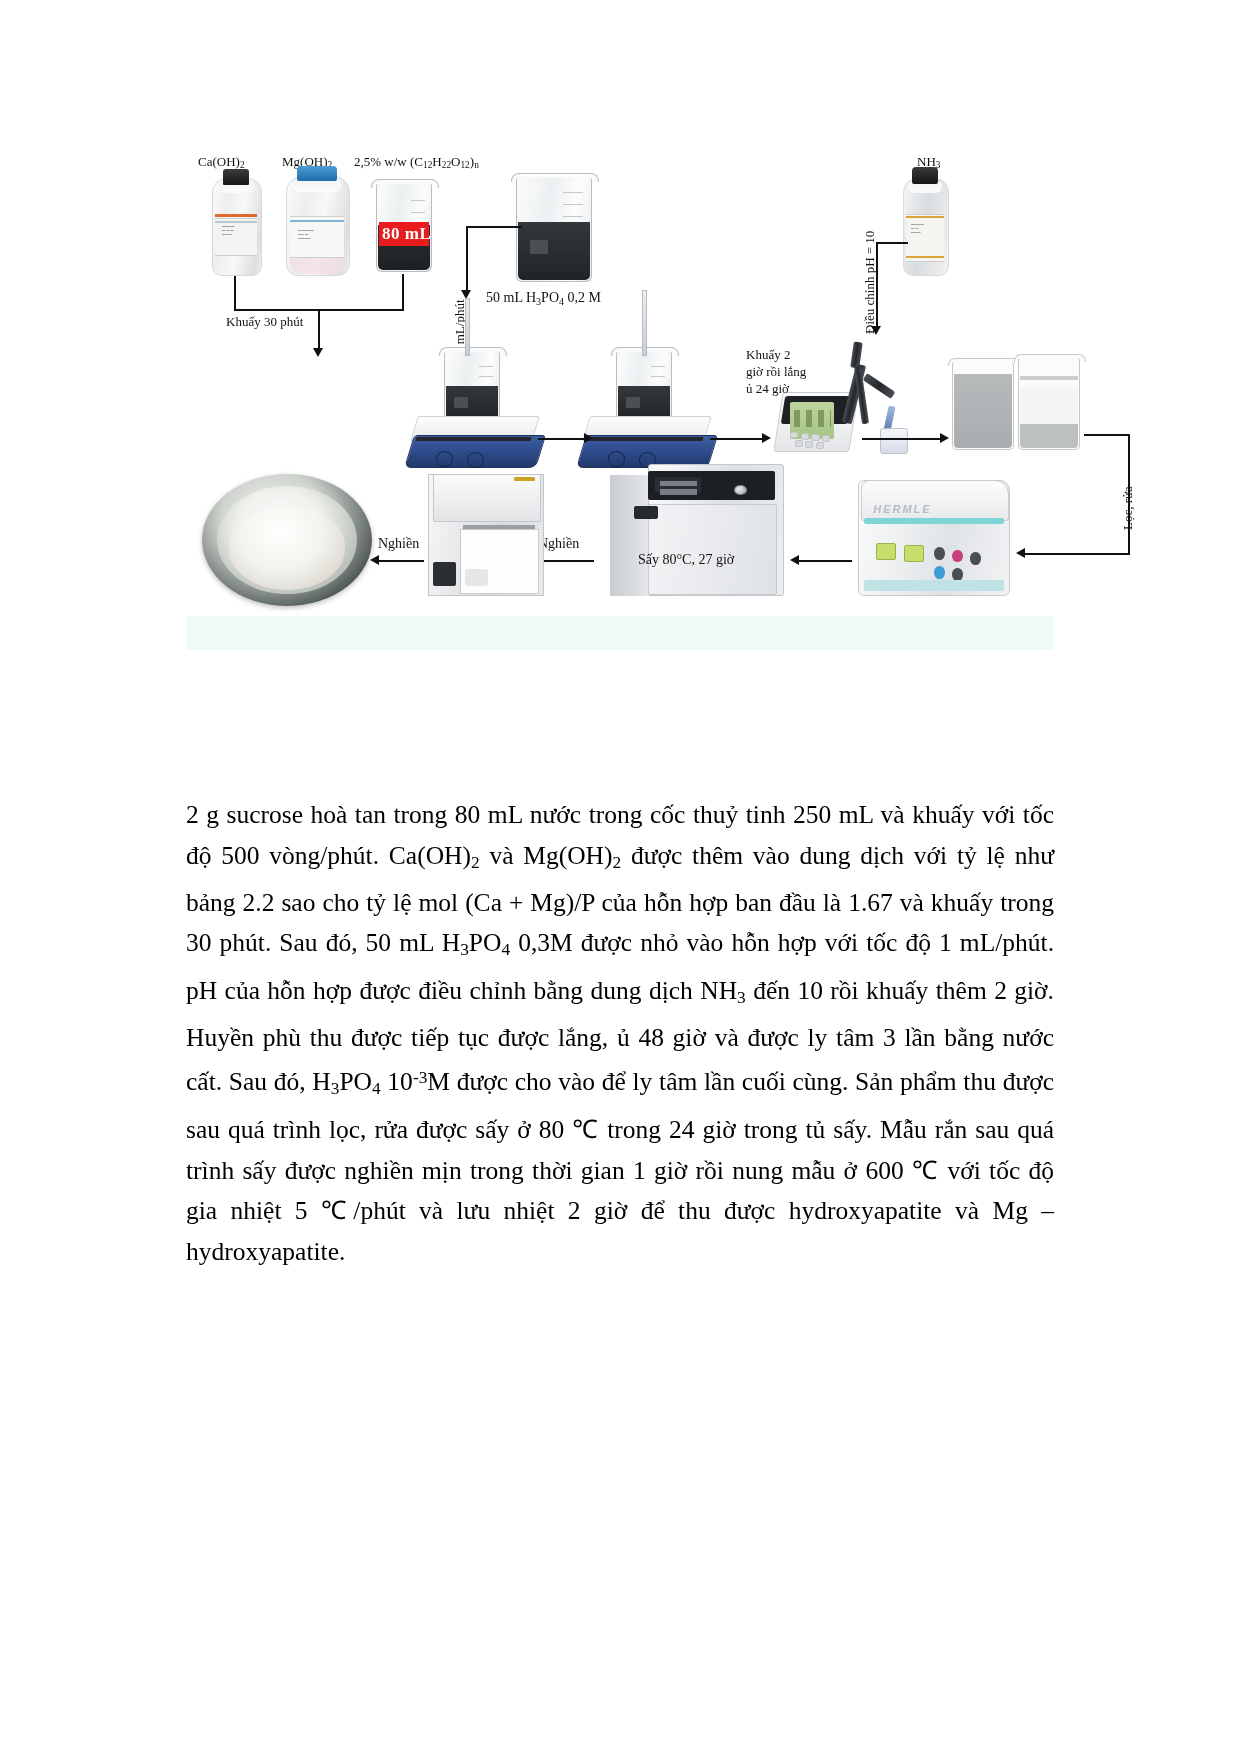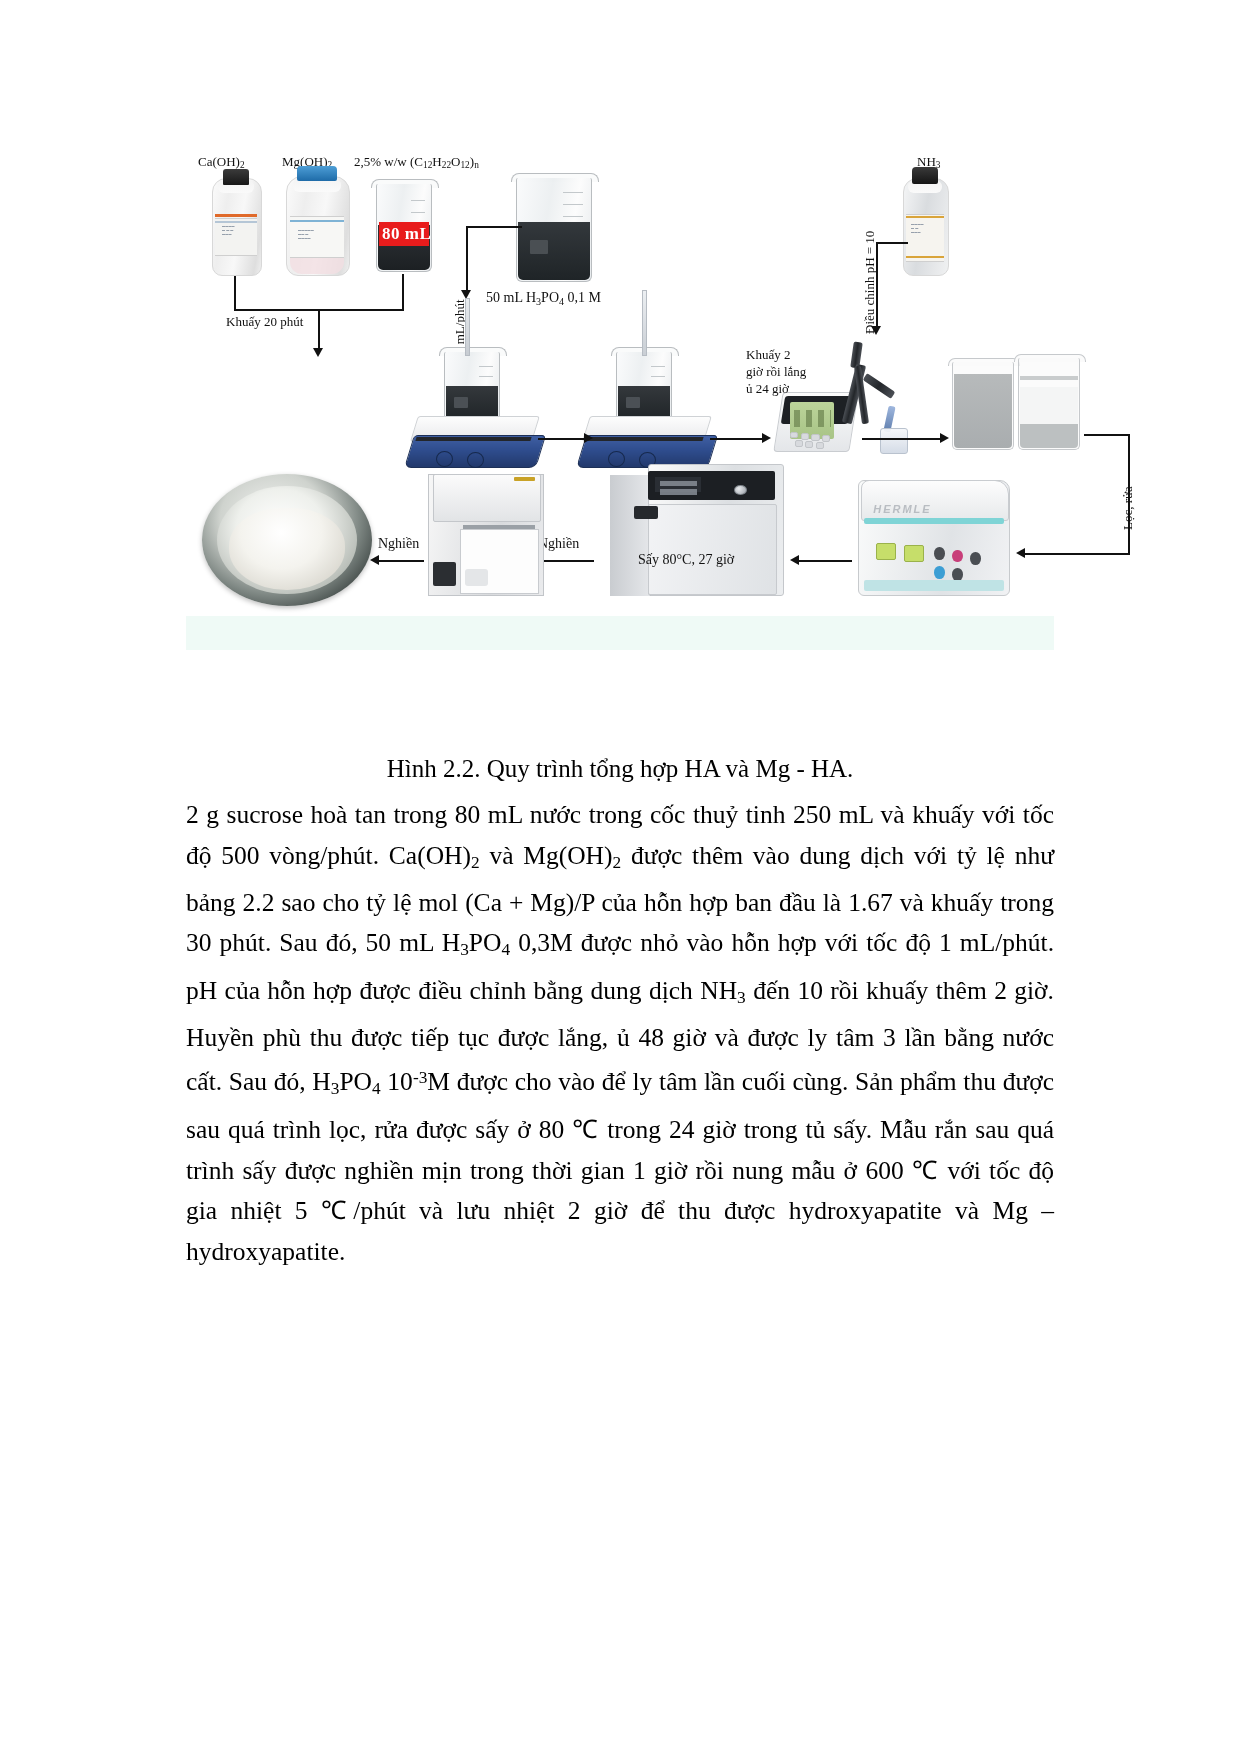--- a/index.html
+++ b/index.html
@@ -215,34 +215,34 @@
       <div class="glass"></div>
       <div class="grad" style="top:14px;"></div>
       <div class="grad" style="top:26px;"></div>
       <div class="grad" style="top:38px;"></div>
       <div class="grad" style="top:52px;"></div>
       <div class="grad" style="top:66px;"></div>
       <div class="liquid" style="height:56%;background:linear-gradient(180deg,#33383c,#1f2427);"></div>
       <div class="stirbar" style="left:14px;bottom:28px;width:18px;height:14px;background:#4a4f53;"></div>
     </div>
     <div class="lbl" style="left:300px;top:152px;font-size:14px;">
-      <span>50 mL H</span><sub>3</sub><span>PO</span><sub>4</sub><span> 0,1 M</span>
+      <span>50 mL H</span><sub>3</sub><span>PO</span><sub>4</sub><span> 0,2 M</span>
     </div>
 
     <div class="lbl vert" style="left:266px;top:216px;font-size:13px;transform:rotate(-90deg);">1 mL/phút</div>
     <div class="ln hl" style="left:280px;top:88px;width:56px;"></div>
     <div class="ln vl" style="left:280px;top:88px;height:66px;"></div>
     <div class="arrow-d" style="left:275px;top:152px;"></div>
 
     <div class="ln vl" style="left:48px;top:138px;height:34px;"></div>
     <div class="ln vl" style="left:216px;top:136px;height:36px;"></div>
     <div class="ln hl" style="left:48px;top:171px;width:170px;"></div>
     <div class="ln vl" style="left:132px;top:171px;height:42px;"></div>
     <div class="arrow-d" style="left:127px;top:210px;"></div>
-    <div class="lbl" style="left:40px;top:176px;font-size:13px;">Khuấy 20 phút</div>
+    <div class="lbl" style="left:40px;top:176px;font-size:13px;">Khuấy 30 phút</div>
 
     <div class="lbl" style="left:731px;top:16px;font-size:13px;">
       <span>NH</span><sub>3</sub>
     </div>
     <div class="bottle art" style="left:717px;top:40px;width:44px;height:96px;">
       <div class="body" style="height:96px;background:linear-gradient(100deg,#f4f5f6,#d9dcdf 45%,#f0f1f2);"></div>
       <div class="shoulder"></div>
       <div class="cap" style="top:-11px;width:26px;height:17px;background:linear-gradient(180deg,#3a3a3a,#141414);border-radius:4px 4px 2px 2px;"></div>
       <div class="label" style="top:36px;height:46px;background:#f6f4ef;"></div>
       <div class="stripe" style="top:38px;background:#d9a43a;height:2px;"></div>
@@ -406,20 +406,19 @@
     <div class="lbl" style="left:192px;top:398px;font-size:14px;">Nghiền</div>
 
     <div class="dish art" style="left:16px;top:336px;width:170px;height:132px;">
       <div class="inner"></div>
       <div class="powder"></div>
     </div>
 
     <div class="tintband"></div>
   </div>
 
-  <div id="caption">Hình 2.2. Quy trình tổng hợp HA và Mg - HA.</div>
 
   <div id="body-text">
     <p><span>2 g sucrose hoà tan trong 80 mL nước trong cốc thuỷ tinh 250 mL và khuấy với tốc độ 500 vòng/phút. Ca(OH)</span><sub>2</sub><span> và Mg(OH)</span><sub>2</sub><span> được thêm vào dung dịch với tỷ lệ như bảng 2.2 sao cho tỷ lệ mol (Ca + Mg)/P của hỗn hợp ban đầu là 1.67 và khuấy trong 30 phút. Sau đó, 50 mL H</span><sub>3</sub><span>PO</span><sub>4</sub><span> 0,3M được nhỏ vào hỗn hợp với tốc độ 1 mL/phút. pH của hỗn hợp được điều chỉnh bằng dung dịch NH</span><sub>3</sub><span> đến 10 rồi khuấy thêm 2 giờ. Huyền phù thu được tiếp tục được lắng, ủ 48 giờ và được ly tâm 3 lần bằng nước cất. Sau đó, H</span><sub>3</sub><span>PO</span><sub>4</sub><span> 10</span><sup>-3</sup><span>M được cho vào để ly tâm lần cuối cùng. Sản phẩm thu được sau quá trình lọc, rửa được sấy ở 80 ℃ trong 24 giờ trong tủ sấy. Mẫu rắn sau quá trình sấy được nghiền mịn trong thời gian 1 giờ rồi nung mẫu ở 600 ℃ với tốc độ gia nhiệt 5 ℃/phút và lưu nhiệt 2 giờ để thu được hydroxyapatite và Mg – hydroxyapatite.</span></p>
   </div>
 
 
 </div>
 
 </body></html>

